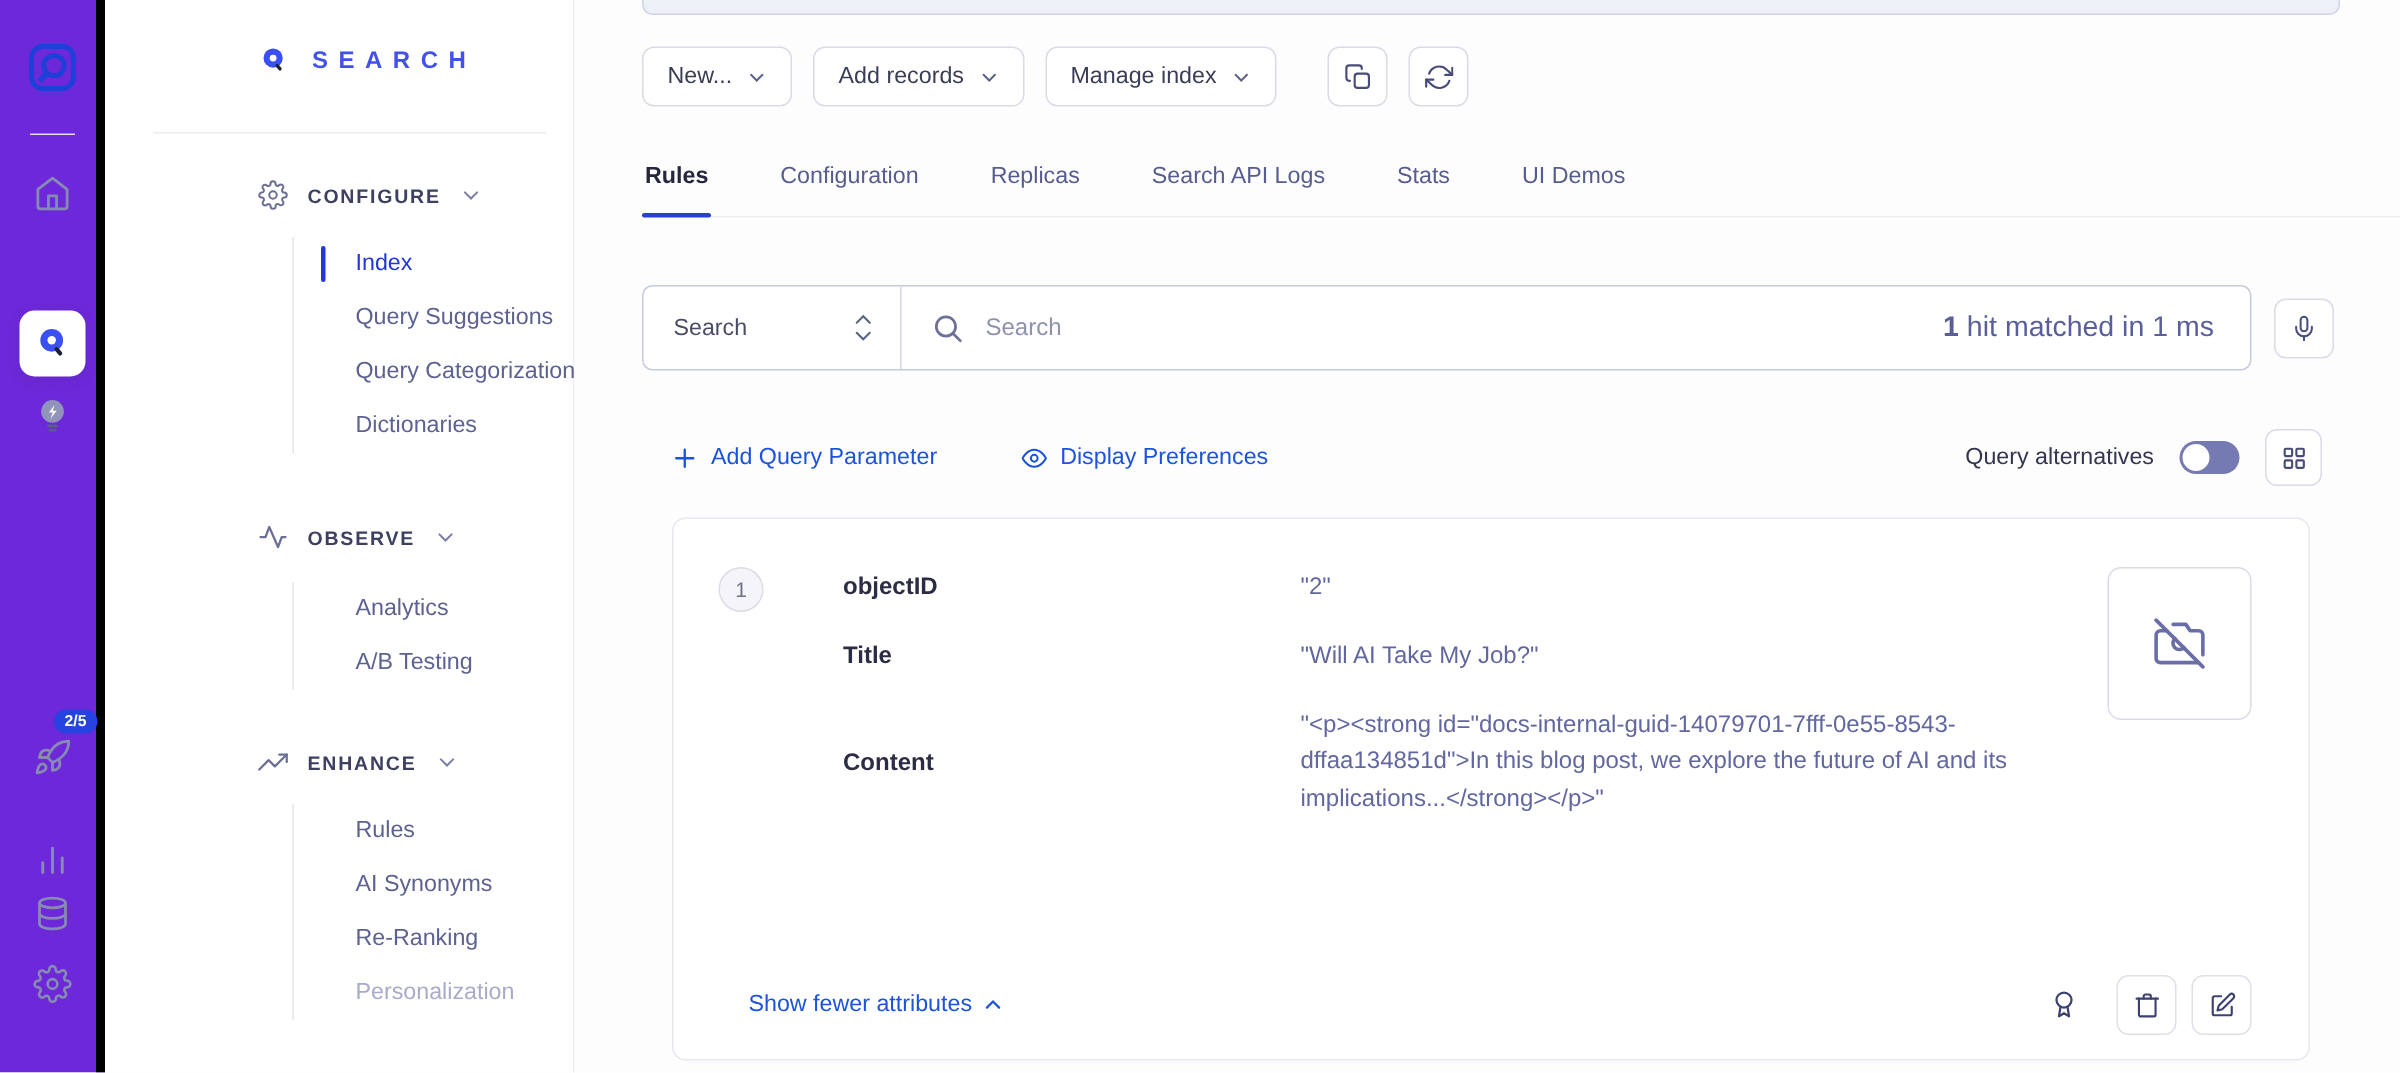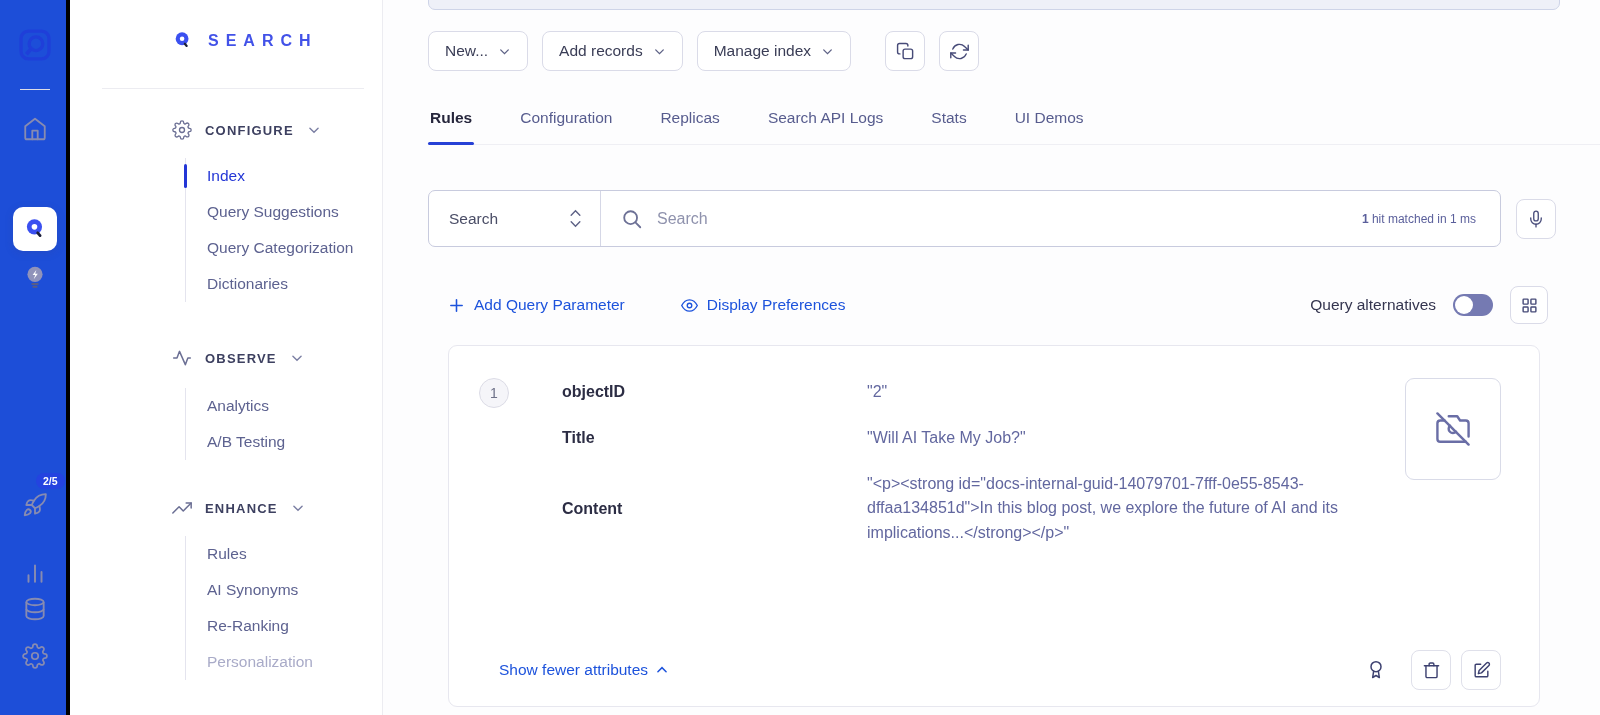--- a/index.html
+++ b/index.html
@@ -1,38 +1,38 @@
 <!DOCTYPE html>
 <html><head>
 <meta charset="utf-8">
 <style>
   * { margin:0; padding:0; box-sizing:border-box; }
   html,body { width:1600px; height:715px; }
   body { font-family:"Liberation Sans","DejaVu Sans",sans-serif; background:#fff; color:#32324e; }
   .screen { position:relative; width:1600px; height:715px; overflow:hidden; display:flex; }
 
   
-  .rail { position:relative; width:70px; height:100%; background:#1d4ed8; border-right:4px solid #000000; flex:0 0 70px; }
+  .rail { position:relative; width:70px; height:100%; background:#6d28d9; border-right:6px solid #000000; flex:0 0 70px; }
   .rail .logo { position:absolute; top:26px; left:16px; width:38px; height:38px; color:#1f3fd9; cursor:pointer; }
   .rail-divider { position:absolute; top:89px; left:20px; width:30px; height:1px; background:#dcdce6; }
   .rail-icon { position:absolute; left:22px; width:26px; height:26px; color:#878bb1; background:none; border:none; cursor:pointer; padding:0; }
   .rail-icon svg { width:26px; height:26px; display:block; }
   .rail-card { position:absolute; top:207px; left:13px; width:44px; height:44px; background:#fff; border-radius:10px; box-shadow:0 2px 8px rgba(60,60,120,.18); display:flex; align-items:center; justify-content:center; cursor:pointer; }
   .usage-badge { position:absolute; top:473px; left:36px; background:#2443e0; color:#fff; font-size:10.5px; font-weight:bold; padding:2px 7px; border-radius:9px; z-index:2; }
 
   
   .sidebar { position:relative; width:313px; flex:0 0 313px; background:#fff; border-right:1px solid #ececf1; }
   .sb-header { position:absolute; top:30px; left:102px; display:flex; align-items:center; gap:14px; }
   .sb-title { color:#4252e8; font-weight:bold; font-size:16px; letter-spacing:7px; }
   .sb-divider { position:absolute; top:88px; left:32px; right:18px; height:1px; background:#ececf1; }
   .section-head { position:absolute; left:102px; display:flex; align-items:center; gap:13px; cursor:pointer; }
   .section-label { font-size:13px; font-weight:bold; letter-spacing:1.2px; color:#3d4060; }
   .section-head svg.sec-ic { width:20px; height:20px; color:#6b6f94; }
   .section-head svg.chev { width:14px; height:14px; color:#7b7fa3; }
-  .nav-list { position:absolute; left:115px; border-left:1px solid #e4e4ee; }
+  .nav-list { position:absolute; left:125px; border-left:1px solid #e4e4ee;padding-left:20px; }
   .nav-item { position:relative; display:block; padding:9px 0 9px 21px; font-size:15.5px; color:#5d6290; cursor:pointer; white-space:nowrap; }
   .nav-item.active { color:#2336d6; }
   .nav-item.active::before { content:""; position:absolute; left:-2px; top:6px; bottom:6px; width:3px; background:#2336d6; border-radius:2px; }
   .nav-item.muted { color:#a9abc8; }
 
   
   .main { position:relative; flex:1; background:#fdfdfe; }
   .cutbar { position:absolute; top:-18px; left:45px; right:40px; height:28px; background:#eef0f8; border:1px solid #ced4e8; border-radius:7px; }
 
   .toolbar { position:absolute; top:31px; left:45px; display:flex; gap:14px; align-items:center; }
@@ -50,21 +50,21 @@
   .searchrow { position:absolute; top:190px; left:45px; right:44px; display:flex; gap:15px; }
   .searchbox { flex:1; height:57px; border:1px solid #c8cbde; border-radius:7px; background:#fff; display:flex; align-items:stretch; overflow:hidden; }
   .mode-seg { width:172px; display:flex; align-items:center; justify-content:space-between; padding:0 18px 0 20px; border-right:1px solid #d5d7e6; cursor:pointer; }
   .mode-label { font-size:15.5px; color:#4a4d66; }
   .sortchevs { display:flex; flex-direction:column; gap:3px; color:#5d6185; }
   .sortchevs svg { width:13px; height:8px; }
   .q-input-wrap { flex:1; display:flex; align-items:center; gap:14px; padding:0 20px; }
   .q-input-wrap svg.mag { width:22px; height:22px; color:#6d7196; flex:0 0 auto; }
   .q-input { flex:1; border:none; outline:none; font-size:16px; color:#32324e; background:transparent; font-family:inherit; }
   .q-input::placeholder { color:#8f92ad; }
-  .hits-stat { font-size:12px; color:#5a5f9b; white-space:nowrap; padding-right:4px; }
+  .hits-stat { font-size:19px; color:#5a5f9b; white-space:nowrap; padding-right:4px; }
   .hits-stat b { font-weight:bold; }
   .mic-btn { align-self:center; width:40px; height:40px; flex:0 0 40px; display:flex; align-items:center; justify-content:center; background:#fff; border:1px solid #dadbe8; border-radius:8px; color:#4a4e7c; cursor:pointer; }
   .mic-btn svg { width:18px; height:18px; }
 
   .controlsrow { position:absolute; top:286px; left:45px; right:52px; display:flex; align-items:center; }
   .ctl-link { display:flex; align-items:center; gap:9px; color:#1d53dc; font-size:15.5px; cursor:pointer; }
   .ctl-link svg { width:17px; height:17px; }
   .ctl-link + .ctl-link { margin-left:56px; }
   .ctl-left { display:flex; align-items:center; margin-left:20px; }
   .ctl-right { margin-left:auto; display:flex; align-items:center; gap:17px; }

